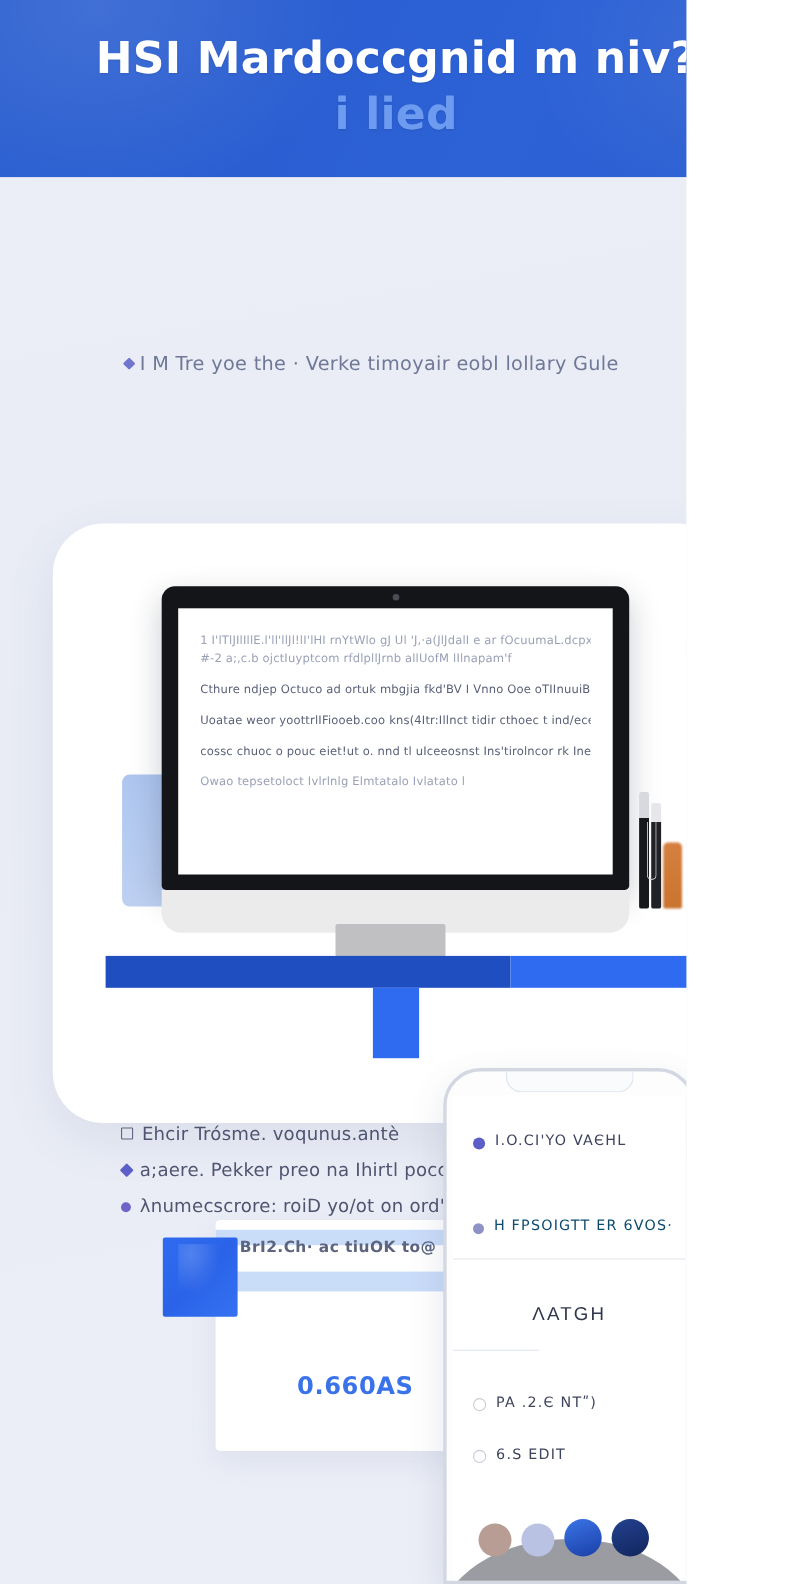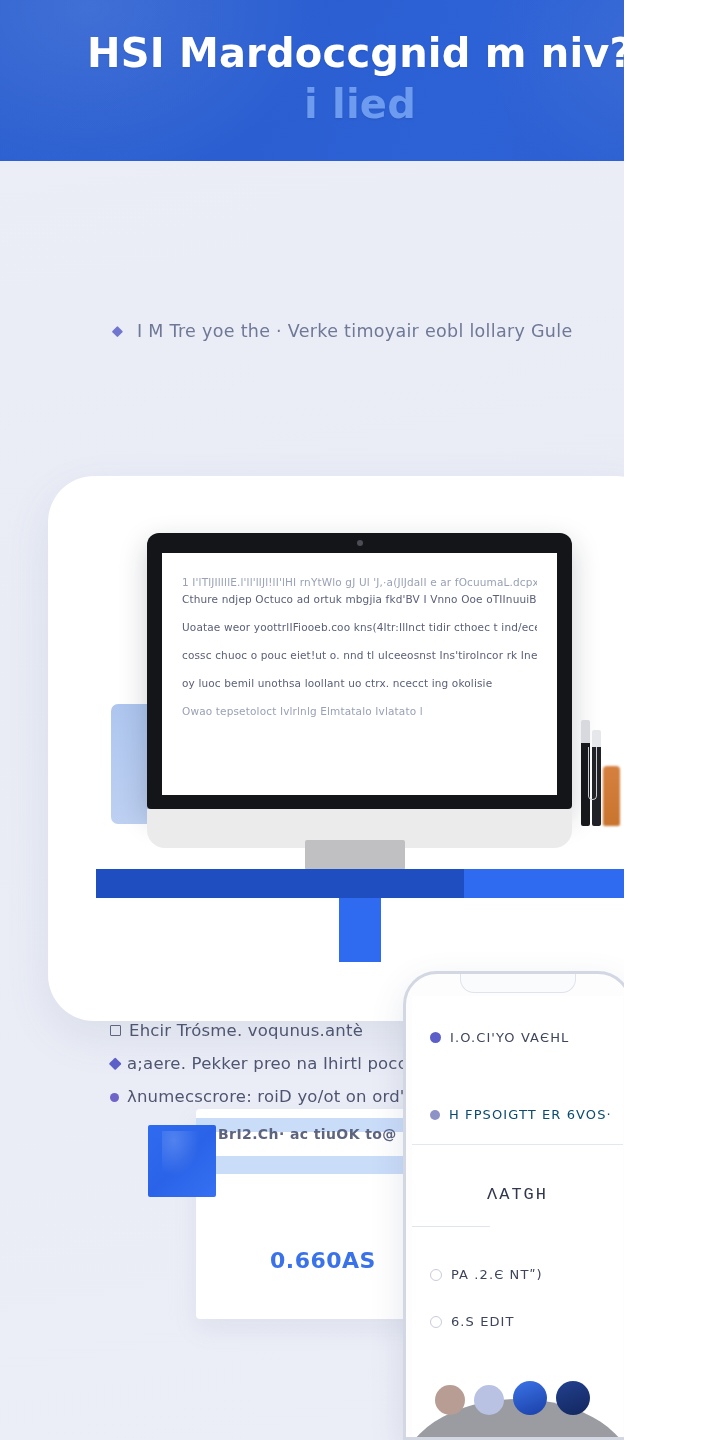--- a/index.html
+++ b/index.html
@@ -69,21 +69,21 @@
     width: 720px; height: 760px;
   }
 
   .caption-row {
     position: absolute;
     left: 112px;
     top: 160px;
     width: 520px;
     display: flex;
     align-items: baseline;
-    gap: 17px;
+    gap: 7px;
   }
   .bullet-diamond {
     flex: 0 0 auto;
     width: 8px; height: 8px;
     background: #5b5fc7;
     transform: rotate(45deg) translateY(-2px);
     border-radius: 1px;
     opacity: 0.85;
   }
   .caption-text {
@@ -372,21 +372,21 @@
     border-radius: 0 0 14px 14px;
     box-sizing: border-box;
   }
   .phone-screen {
     position: absolute;
     left: 6px; right: 6px; top: 22px; bottom: 0;
     background: #ffffff;
   }
   .p-row {
     display: flex;
-    align-items: center;
+    align-items: flex-end;
     gap: 9px;
     padding: 0 18px;
   }
   .p-dot-solid {
     flex: 0 0 auto;
     width: 11px; height: 11px;
     border-radius: 50%;
     background: #5b5fc7;
   }
   .p-dot-soft {
@@ -410,21 +410,21 @@
     filter: blur(0.3px);
     font-family: "DejaVu Sans", sans-serif;
   }
   .p-label.faint { color: #0c4a6e; }
   .p-title {
     text-align: center;
     font-size: 17px;
     color: #31374d;
     letter-spacing: 2px;
     filter: blur(0.3px);
-    font-family: Liberation Mono, monospace;
+    font-family: Liberation Sans, sans-serif;
   }
   .p-divider {
     height: 1px;
     background: #e3e7f0;
     margin: 0 0 0 0;
   }
   .p-divider.short {
     width: 78px;
     background: #dfe4ee;
   }
@@ -491,24 +491,24 @@
       <span class="caption-text">I M  Tre yoe the · Verke timoyair eobl lollary Gule</span>
     </div>
 
     <div class="stage-card"></div>
     <div class="left-tile"></div>
 
     <div class="monitor">
       <span class="monitor-cam"></span>
       <div class="screen">
         <div class="doc-line faint tight">1 I'lTlJIlIllE.l'll'llJl!lI'lHI rnYtWlo gJ Ul 'J,·a(JlJdalI e ar fOcuumaL.dcpxiCl,</div>
+        <div class="doc-line faint gap">#-2 a;,c.b ojctIuyptcom rfdlpllJrnb allUofM lIlnapam'f</div>
         <div class="doc-line gap">Cthure ndjep Octuco ad ortuk mbgjia fkd'BV I Vnno Ooe oTIInuuiBa.</div>
         <div class="doc-line gap">Uoatae weor yoottrlIFiooeb.coo kns(4Itr:Illnct tidir cthoec t ind/ece broct</div>
         <div class="doc-line gap">cossc chuoc o pouc eiet!ut o. nnd tl uIceeosnst Ins'tirolncor rk Ine,ln</div>
-        <div class="doc-line gap">oy luoc bemil unothsa loollant uo ctrx. ncecct ing okolisie</div>
         <div class="doc-line faint tight">Owao tepsetoloct Ivlrlnlg Elmtatalo Ivlatato l</div>
 
       </div>
     </div>
 
     <div class="monitor-chin"></div>
     <div class="monitor-neck"></div>
     <div class="bar-dark"></div>
     <div class="bar-light"></div>
     <div class="bar-stem"></div>

